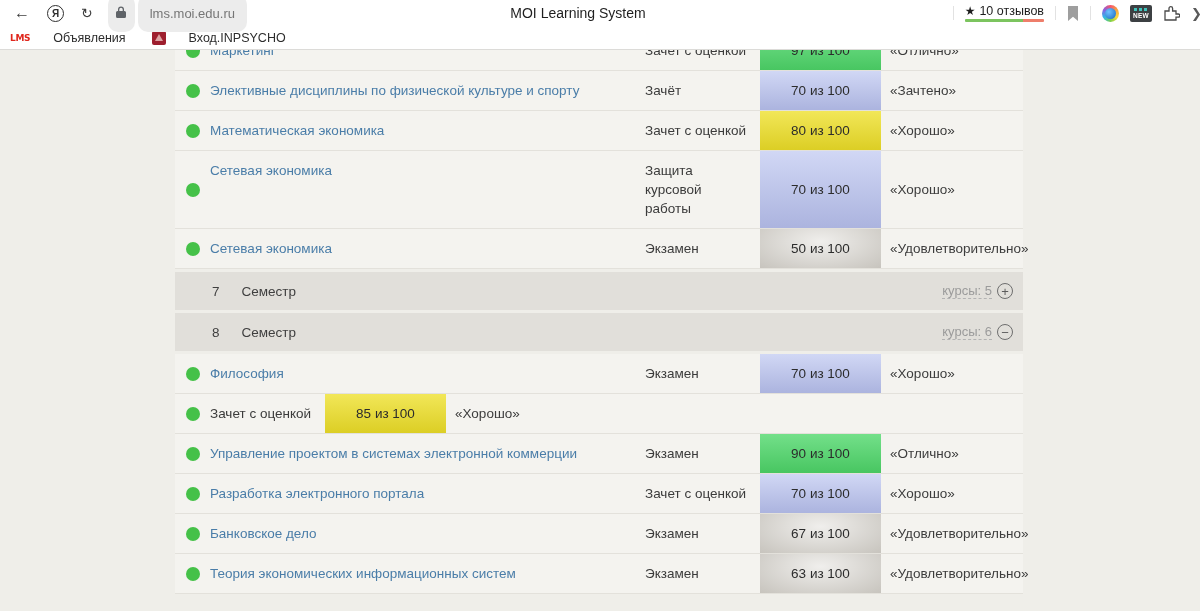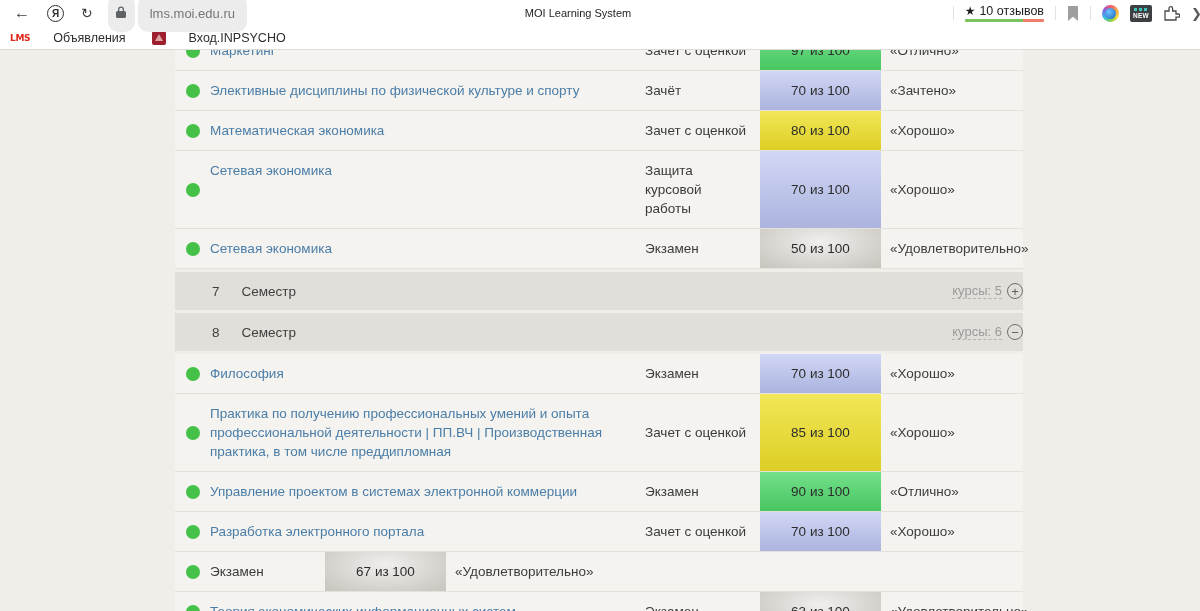--- a/index.html
+++ b/index.html
@@ -8,21 +8,21 @@
   
   .topbar{height:26px;background:#fff;display:flex;align-items:center;position:relative}
   .back-ic{margin-left:14px;font-size:16px;color:#3c3c3c;line-height:1}
   .yandex-ic{margin-left:17px;width:17px;height:17px;border:1.6px solid #2f2f2f;border-radius:50%;
     display:flex;align-items:center;justify-content:center;font-size:10px;font-weight:bold;color:#2f2f2f}
   .refresh-ic{margin-left:17px;font-size:14px;color:#3c3c3c;line-height:1}
   .pill{background:#ececec;border-radius:10px;height:37px;display:flex;align-items:center}
   .lock-pill{width:27px;justify-content:center;margin-left:15px}
   .url-pill{padding:0 12px;margin-left:3px;color:#767676;font-size:13px}
   .tab-title{position:absolute;left:578px;top:50%;transform:translate(-50%,-50%);
-    color:#1f1f1f;font-size:11px;white-space:nowrap}
+    color:#1f1f1f;font-size:14px;white-space:nowrap}
   .right-cluster{position:absolute;right:0;top:0;height:26px;display:flex;align-items:center;gap:11px;padding-right:2px}
   .vdiv{width:1px;height:14px;background:#e2e2e2}
   .reviews{display:flex;flex-direction:column;align-items:stretch}
   .reviews-top{display:flex;align-items:center;gap:4px;font-size:12.5px;color:#1d1d1d;white-space:nowrap}
   .star-g{font-size:12px;line-height:1}
   .rating-bar{height:3px;display:flex;margin-top:1px;border-radius:1px;overflow:hidden}
   .rating-green{width:74%}
   .rating-red{width:26%}
   .flag-ic svg{display:block}
   .lens-ic{width:17px;height:17px;border-radius:50%;
@@ -57,21 +57,21 @@
     font-size:13.5px;font-weight:normal;color:#2c2c2c}
   .score-green{background:linear-gradient(180deg,rgba(255,255,255,.20),rgba(0,40,0,.10)),var(--score-green)}
   .score-yellow{background:linear-gradient(180deg,rgba(255,255,255,.22),rgba(60,50,0,.10)),var(--score-yellow)}
   .score-lavender{background:linear-gradient(180deg,rgba(255,255,255,.28),rgba(0,0,60,.10)),var(--score-lavender)}
   .score-gray{background:radial-gradient(ellipse at 50% 32%,rgba(255,255,255,.60),rgba(40,35,25,.10)),var(--score-gray)}
   .grade-col{width:142px;flex:0 0 142px;display:flex;align-items:center;padding:10px 4px 10px 9px;
     font-size:13.5px;color:#3d3d3d;white-space:nowrap}
   .sem-row{height:38px;background:#e1dfda;margin:3px 0;display:flex;align-items:center;font-size:13.5px;color:#3f3f3f}
   .sem-num{margin-left:37px}
   .sem-label{margin-left:22px}
-  .sem-right{margin-left:auto;display:flex;align-items:center;gap:5px}
+  .sem-right{margin-left:auto;margin-right:10px;display:flex;align-items:center;gap:5px}
   .courses-link{color:#9b9b9b;font-size:13px;text-decoration:none;border-bottom:1px dashed #b3b3b3;cursor:pointer}
   .toggle-ic{width:16px;height:16px;border:1px solid #6e6e6e;border-radius:50%;color:#5c5c5c;
     display:flex;align-items:center;justify-content:center;font-size:13px;line-height:1;cursor:pointer}
 </style>
 </head>
 <body>
 
 <div class="topbar">
   <span class="back-ic">←</span>
   <span class="yandex-ic">Я</span>
@@ -228,23 +228,20 @@
         <div class="type-col">Экзамен</div>
         <div class="score-col score-lavender">
           <span>70 из 100</span>
         </div>
         <div class="grade-col">«Хорошо»</div>
       </div>
       <div class="course-row">
         <div class="dot-col">
           <span class="status-dot"></span>
         </div>
-        <div class="name-col">
-          <a class="course-link">Практика по получению профессиональных умений и опыта профессиональной деятельности | ПП.ВЧ | Производственная практика, в том числе преддипломная</a>
-        </div>
         <div class="type-col">Зачет с оценкой</div>
         <div class="score-col score-yellow">
           <span>85 из 100</span>
         </div>
         <div class="grade-col">«Хорошо»</div>
       </div>
       <div class="course-row">
         <div class="dot-col">
           <span class="status-dot"></span>
         </div>
@@ -267,20 +264,23 @@
         <div class="type-col">Зачет с оценкой</div>
         <div class="score-col score-lavender">
           <span>70 из 100</span>
         </div>
         <div class="grade-col">«Хорошо»</div>
       </div>
       <div class="course-row">
         <div class="dot-col">
           <span class="status-dot"></span>
         </div>
+        <div class="name-col">
+          <a class="course-link">Банковское дело</a>
+        </div>
         <div class="type-col">Экзамен</div>
         <div class="score-col score-gray">
           <span>67 из 100</span>
         </div>
         <div class="grade-col">«Удовлетворительно»</div>
       </div>
       <div class="course-row">
         <div class="dot-col">
           <span class="status-dot"></span>
         </div>

